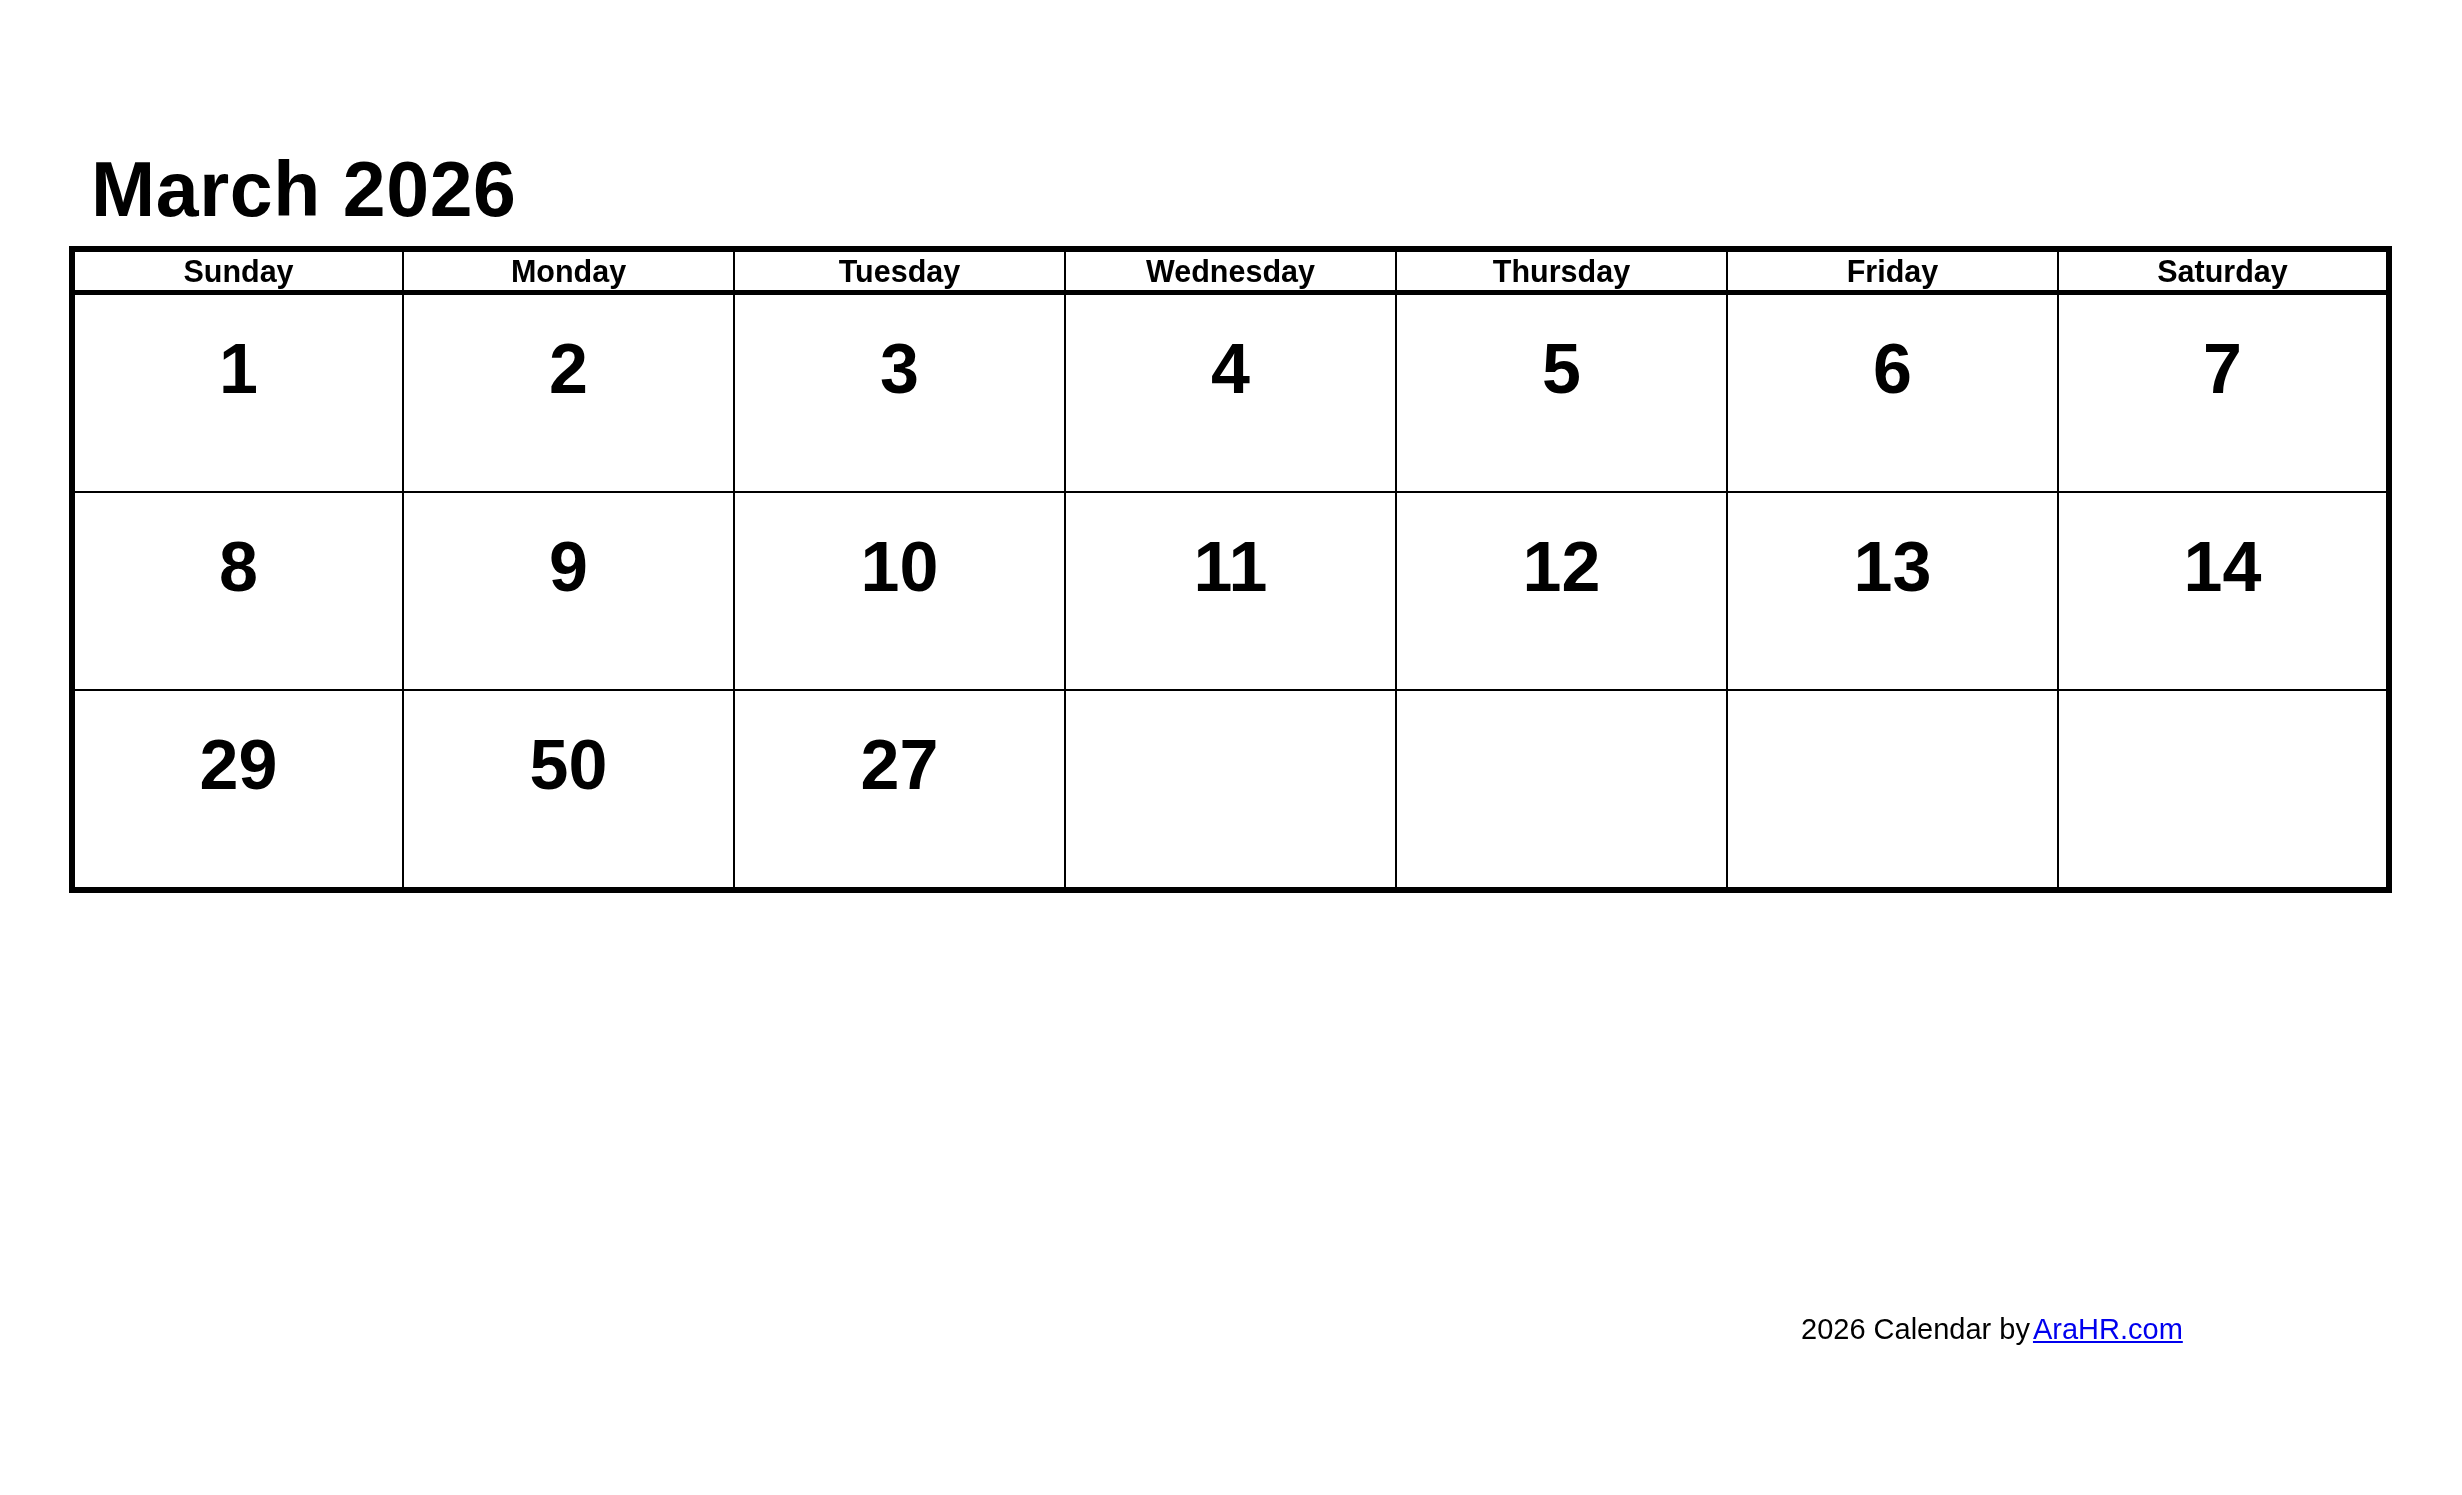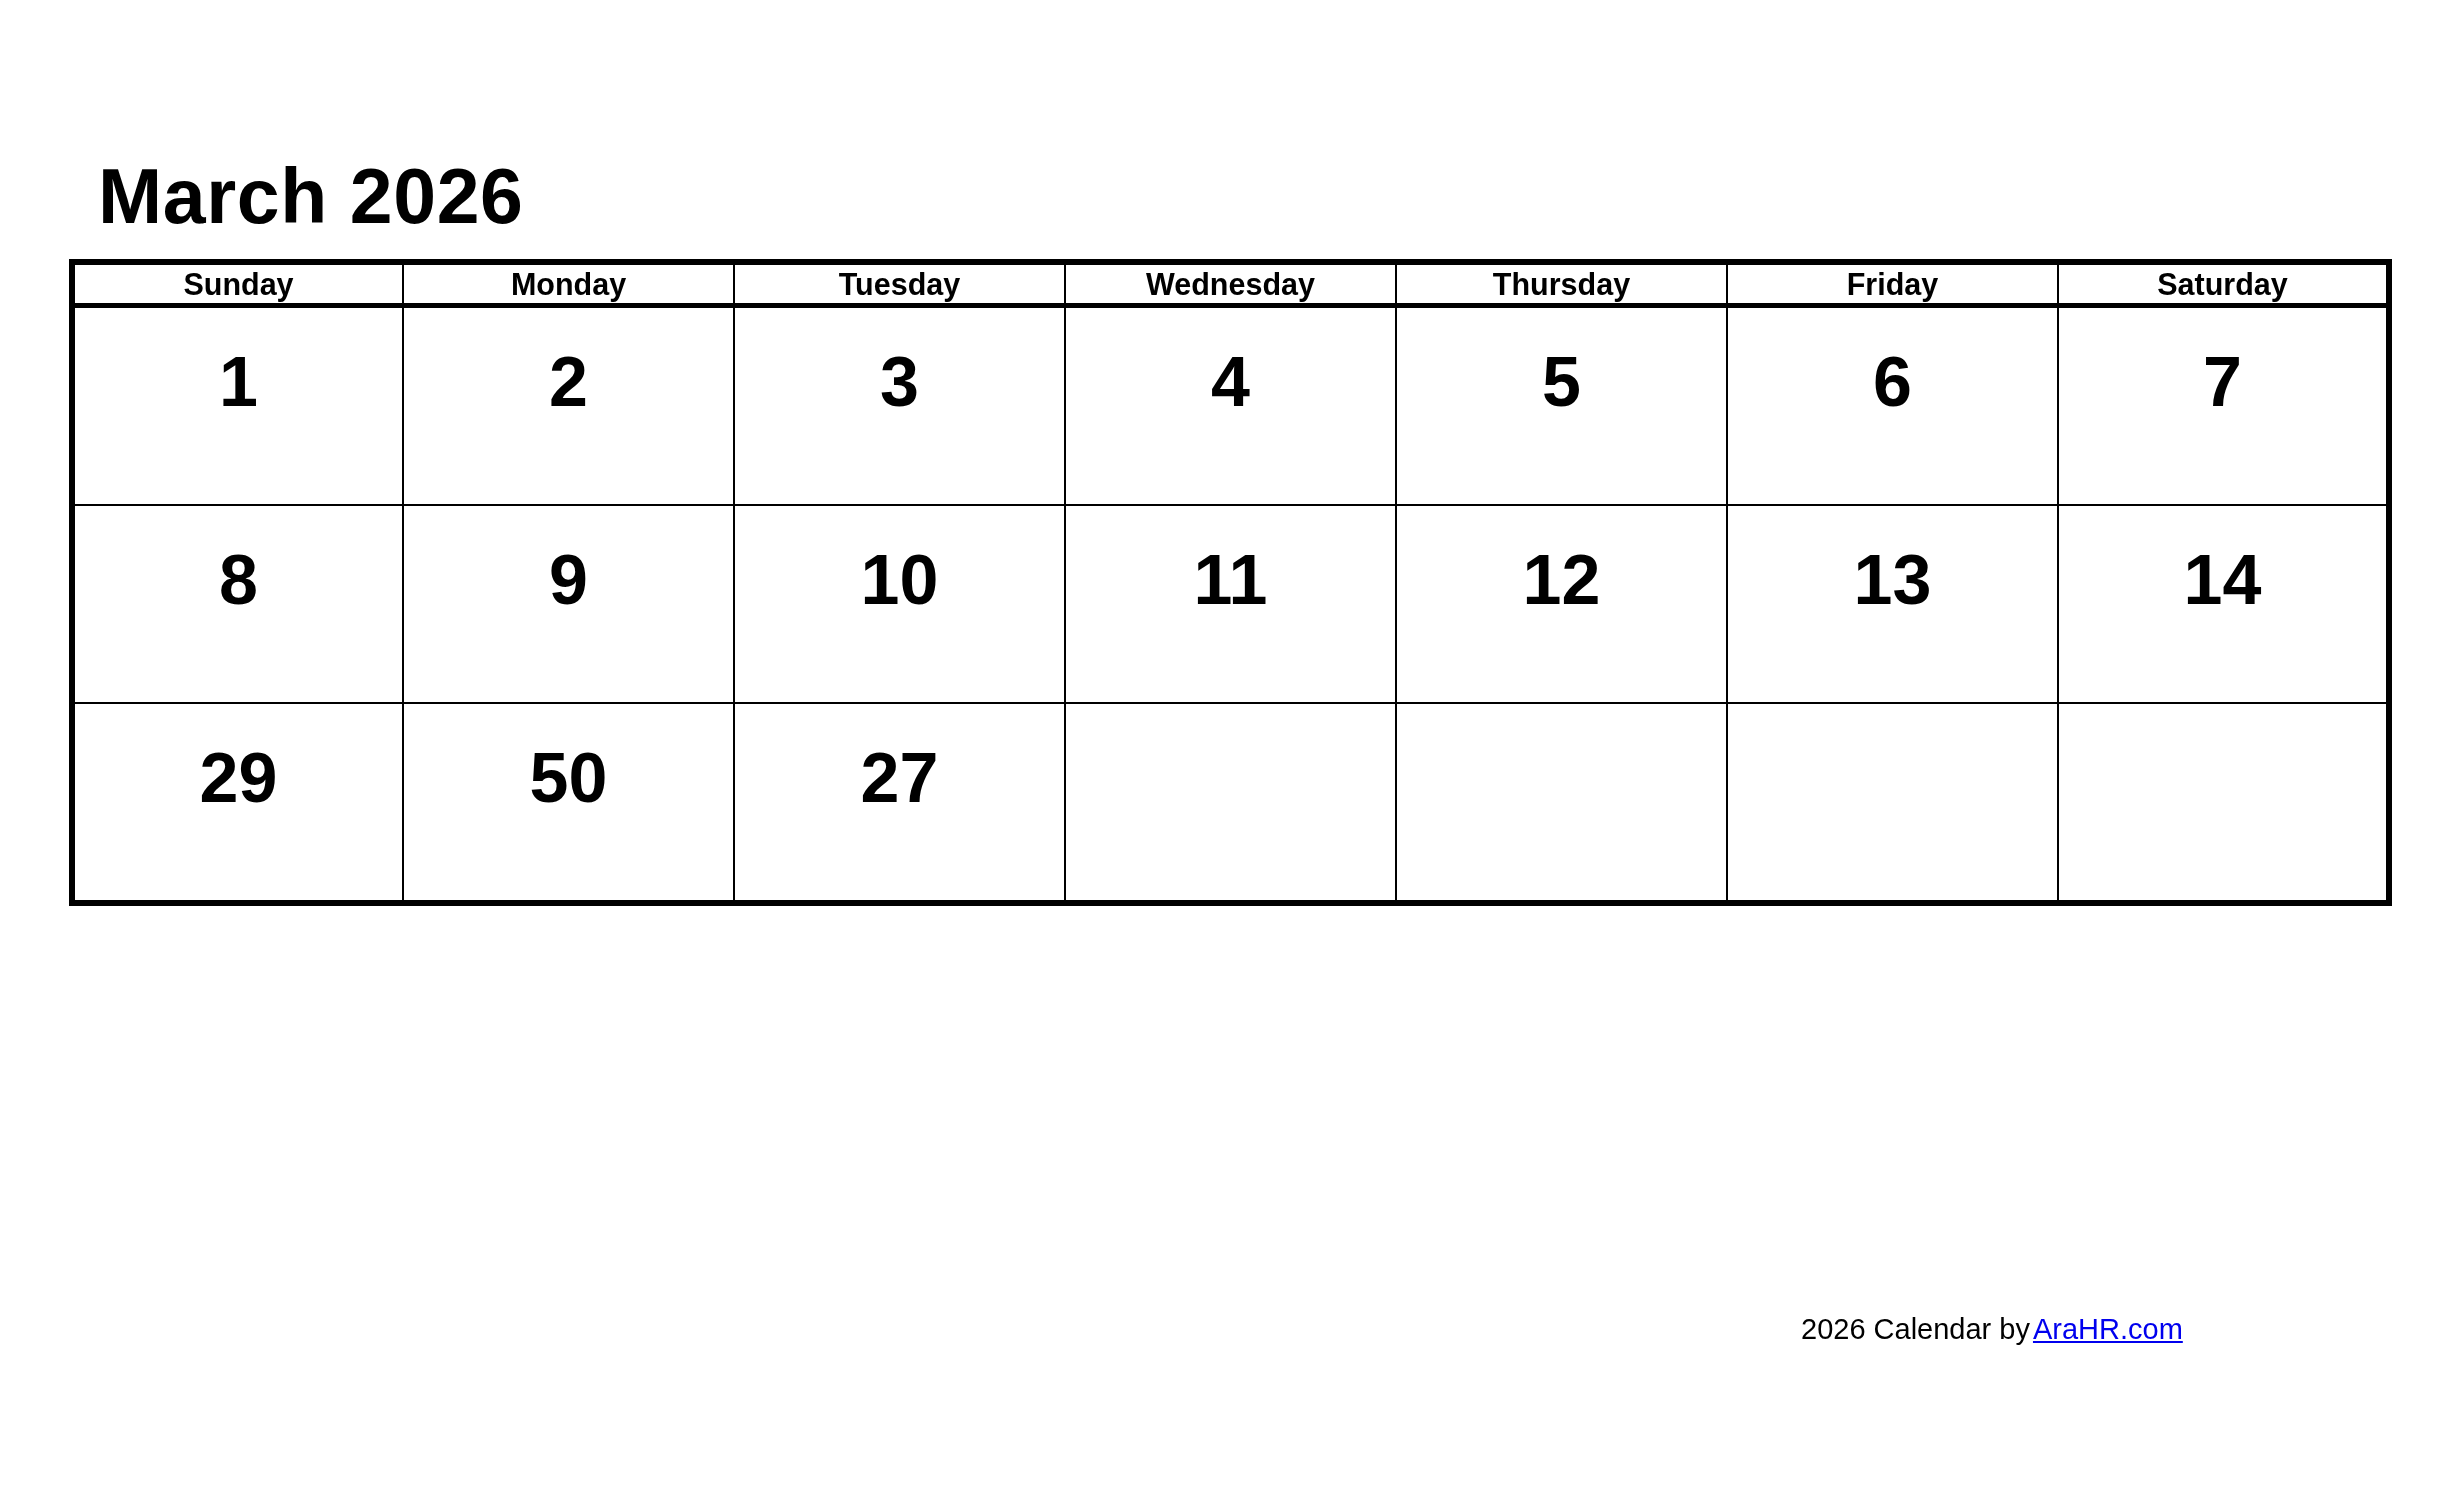--- a/index.html
+++ b/index.html
@@ -12,32 +12,32 @@
     background: #ffffff;
     position: relative;
     font-family: "Liberation Sans", sans-serif;
     color: #000000;
     overflow: hidden;
   }
   .month-title {
     position: absolute;
     left: 87px;
     top: 143px;
-    margin: 11px;
+    margin: 4px;
     font-size: 77px;
     line-height: 1.1;
     font-weight: bold;
     letter-spacing: 0.6px;
     color: #000000;
     white-space: nowrap;
   }
   table.calendar {
     position: absolute;
     left: 69px;
-    top: 259px;
+    top: 246px;
     width: 2323px;
     table-layout: fixed;
     border-collapse: collapse;
     background: #ffffff;
     border: 6.4px solid #000000;
   }
   table.calendar th {
     border: 2.3px solid #000000;
     border-bottom: 5.3px solid #000000;
     height: 38px;

